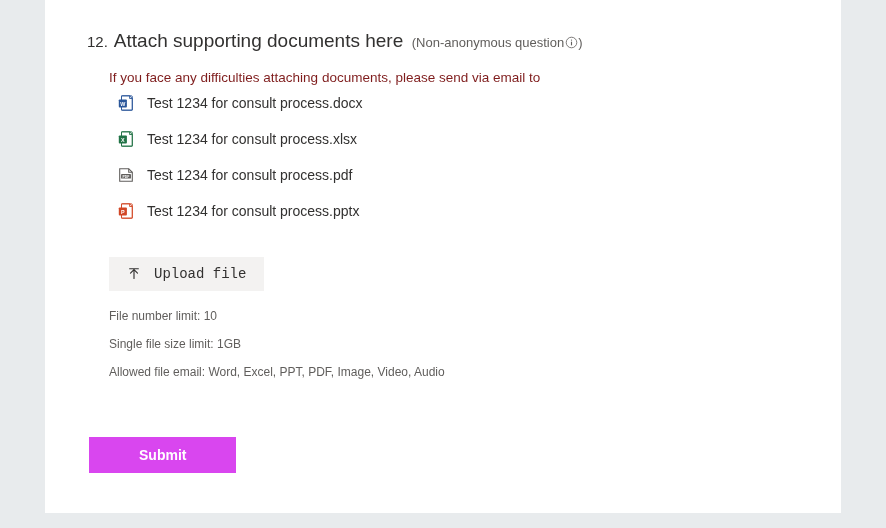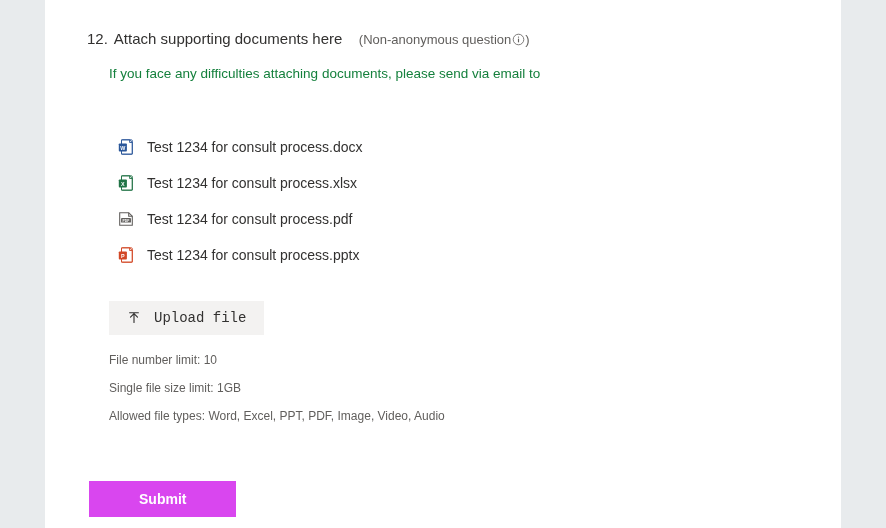--- a/index.html
+++ b/index.html
@@ -25,42 +25,41 @@
       display: flex;
       align-items: baseline;
       margin-bottom: 18px;
     }
     .question-number {
       font-size: 15px;
       color: #323130;
       margin-right: 6px;
     }
     .question-title {
-      font-size: 15px;
+      font-size: 19px;
       color: #323130;
       font-weight: 400;
     }
     .question-meta {
       font-size: 13px;
       color: #605e5c;
-      margin-left: 12px;
+      margin-left: 4px;
     }
     .info-icon {
       display: inline-flex;
       align-items: center;
       vertical-align: middle;
       margin-left: 1px;
       position: relative;
       top: -1px;
     }
     .question-description {
       font-size: 13.5px;
-      color: #15803d;
+      color: #7f1d1d;
       margin-left: 22px;
-      margin-bottom: 48px;
     }
     .file-list {
       margin-left: 30px;
       margin-bottom: 28px;
     }
     .file-item {
       display: flex;
       align-items: center;
       padding: 9px 0;
       text-align: right;
@@ -198,20 +197,20 @@
       <svg width="14" height="14" viewBox="0 0 16 16">
         <path d="M8 13 L8 4 M4 7 L8 3 L12 7 M3 2 L13 2" fill="none" stroke="#323130" stroke-width="1.3" stroke-linecap="round" stroke-linejoin="round"></path>
       </svg>
     </span>
     <span>Upload file</span>
   </button>
 
   <div class="file-limits">
     <span>File number limit: 10</span>
     <span>Single file size limit: 1GB</span>
-    <span>Allowed file types: Word, Excel, PPT, PDF, Image, Video, Audio</span>
+    <span>Allowed file email: Word, Excel, PPT, PDF, Image, Video, Audio</span>
   </div>
 
   <button class="submit-button">
     <span>Submit</span>
   </button>
 
 </div>
 
 </body></html>

